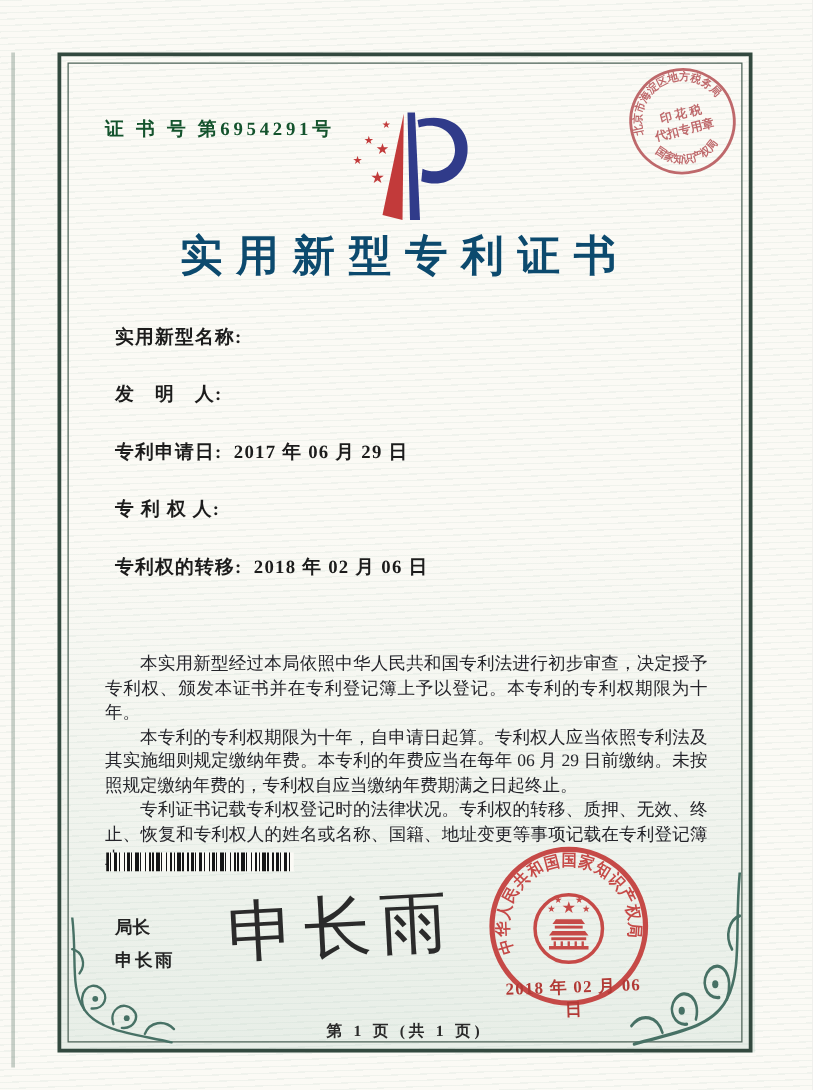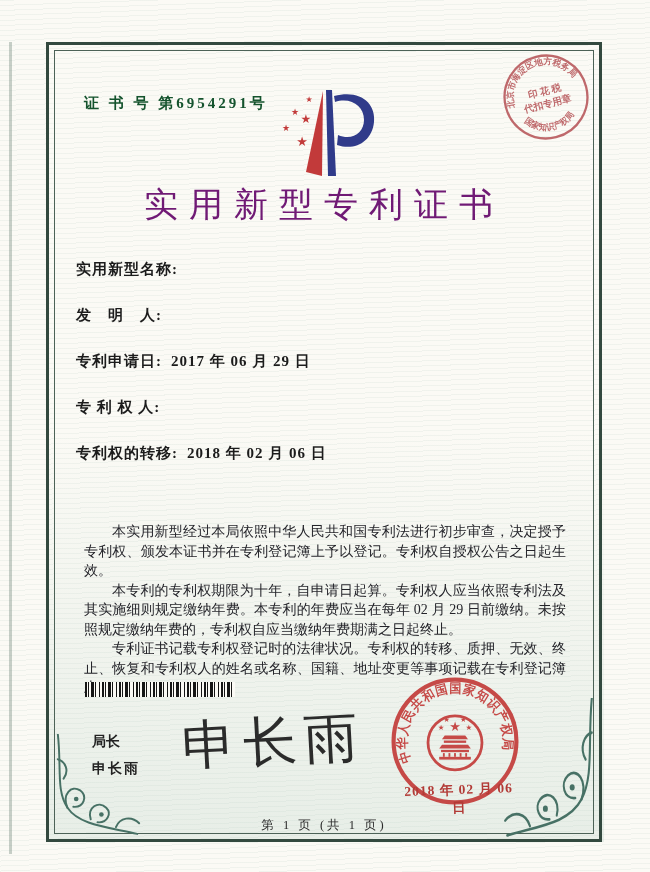--- a/index.html
+++ b/index.html
@@ -30,23 +30,23 @@
     position:absolute;left:54px;top:50px;width:540px;height:784px;
     border:1px solid #4c6257;box-sizing:border-box;
   }
   .cert-number{
     position:absolute;left:84px;top:94px;font-size:15px;font-weight:600;
     letter-spacing:3px;color:#14532d;
   }
   .logo{position:absolute;left:280px;top:88px;width:100px;height:90px;}
   .title{
     position:absolute;left:46px;top:182px;width:556px;text-align:center;
-    font-size:34px;font-weight:400;letter-spacing:11px;color:#701a75;
-  }
-  .fields{position:absolute;left:76px;top:260px;width:500px;}
+    font-size:34px;font-weight:700;letter-spacing:11px;color:#0c4a6e;
+  }
+  .fields{position:absolute;left:92px;top:260px;width:500px;}
   .field-row{display:flex;align-items:baseline;height:19px;margin-bottom:27px;
     font-size:15px;font-weight:600;color:#1c1c1c;}
   .flabel{white-space:pre;margin-right:9px;letter-spacing:1px;}
   .fvalue{white-space:pre;letter-spacing:1px;}
   .paragraphs{
     position:absolute;left:84px;top:522px;width:482px;
     font-size:14px;line-height:19.5px;text-align:justify;color:#24242a;
   }
   .paragraphs p{margin:0;text-indent:2em;}
   .barcode{
@@ -69,21 +69,21 @@
     color:#b23a36;font-size:13.5px;font-weight:700;letter-spacing:1px;
     transform:rotate(-2deg);
   }
   .tax-stamp{position:absolute;left:500px;top:51px;width:92px;height:92px;
     transform:rotate(-14deg);opacity:.82;}
   .orn-left{position:absolute;left:52px;top:734px;width:92px;height:102px;}
   .orn-right{position:absolute;left:500px;top:698px;width:98px;height:140px;
     transform:scaleX(-1);}
   .footer{
     position:absolute;left:46px;top:817px;width:556px;text-align:center;
-    font-size:12.5px;letter-spacing:3px;color:#2a2a2a;
+    font-size:12.5px;letter-spacing:3px;color:#2a2a2a;font-weight:bold;
   }
 </style>
 </head>
 <body>
 
 <div class="scan">
 
   <div class="texture"></div>
   <div class="tint"></div>
   <div class="edge-shadow"></div>
@@ -149,22 +149,22 @@
     <div class="field-row">
       <span class="flabel">专 利 权 人:</span>
     </div>
     <div class="field-row">
       <span class="flabel">专利权的转移:</span>
       <span class="fvalue">2018 年 02 月 06 日</span>
     </div>
   </div>
 
   <div class="paragraphs">
-    <p>本实用新型经过本局依照中华人民共和国专利法进行初步审查，决定授予专利权、颁发本证书并在专利登记簿上予以登记。专利权自授权公告之日起生效。</p>
-    <p>本专利的专利权期限为十年，自申请日起算。专利权人应当依照专利法及其实施细则规定缴纳年费。本专利的年费应当在每年 02 月 29 日前缴纳。未按照规定缴纳年费的，专利权自应当缴纳年费期满之日起终止。</p>
+    <p>本实用新型经过本局依照中华人民共和国专利法进行初步审查，决定授予专利权、颁发本证书并在专利登记簿上予以登记。本专利的专利权期限为十年。</p>
+    <p>本专利的专利权期限为十年，自申请日起算。专利权人应当依照专利法及其实施细则规定缴纳年费。本专利的年费应当在每年 06 月 29 日前缴纳。未按照规定缴纳年费的，专利权自应当缴纳年费期满之日起终止。</p>
     <p>专利证书记载专利权登记时的法律状况。专利权的转移、质押、无效、终止、恢复和专利权人的姓名或名称、国籍、地址变更等事项记载在专利登记簿上。</p>
   </div>
 
   <div class="barcode"></div>
 
   <div class="officer">
     <div>局长</div>
     <div class="name">申长雨</div>
   </div>
 

